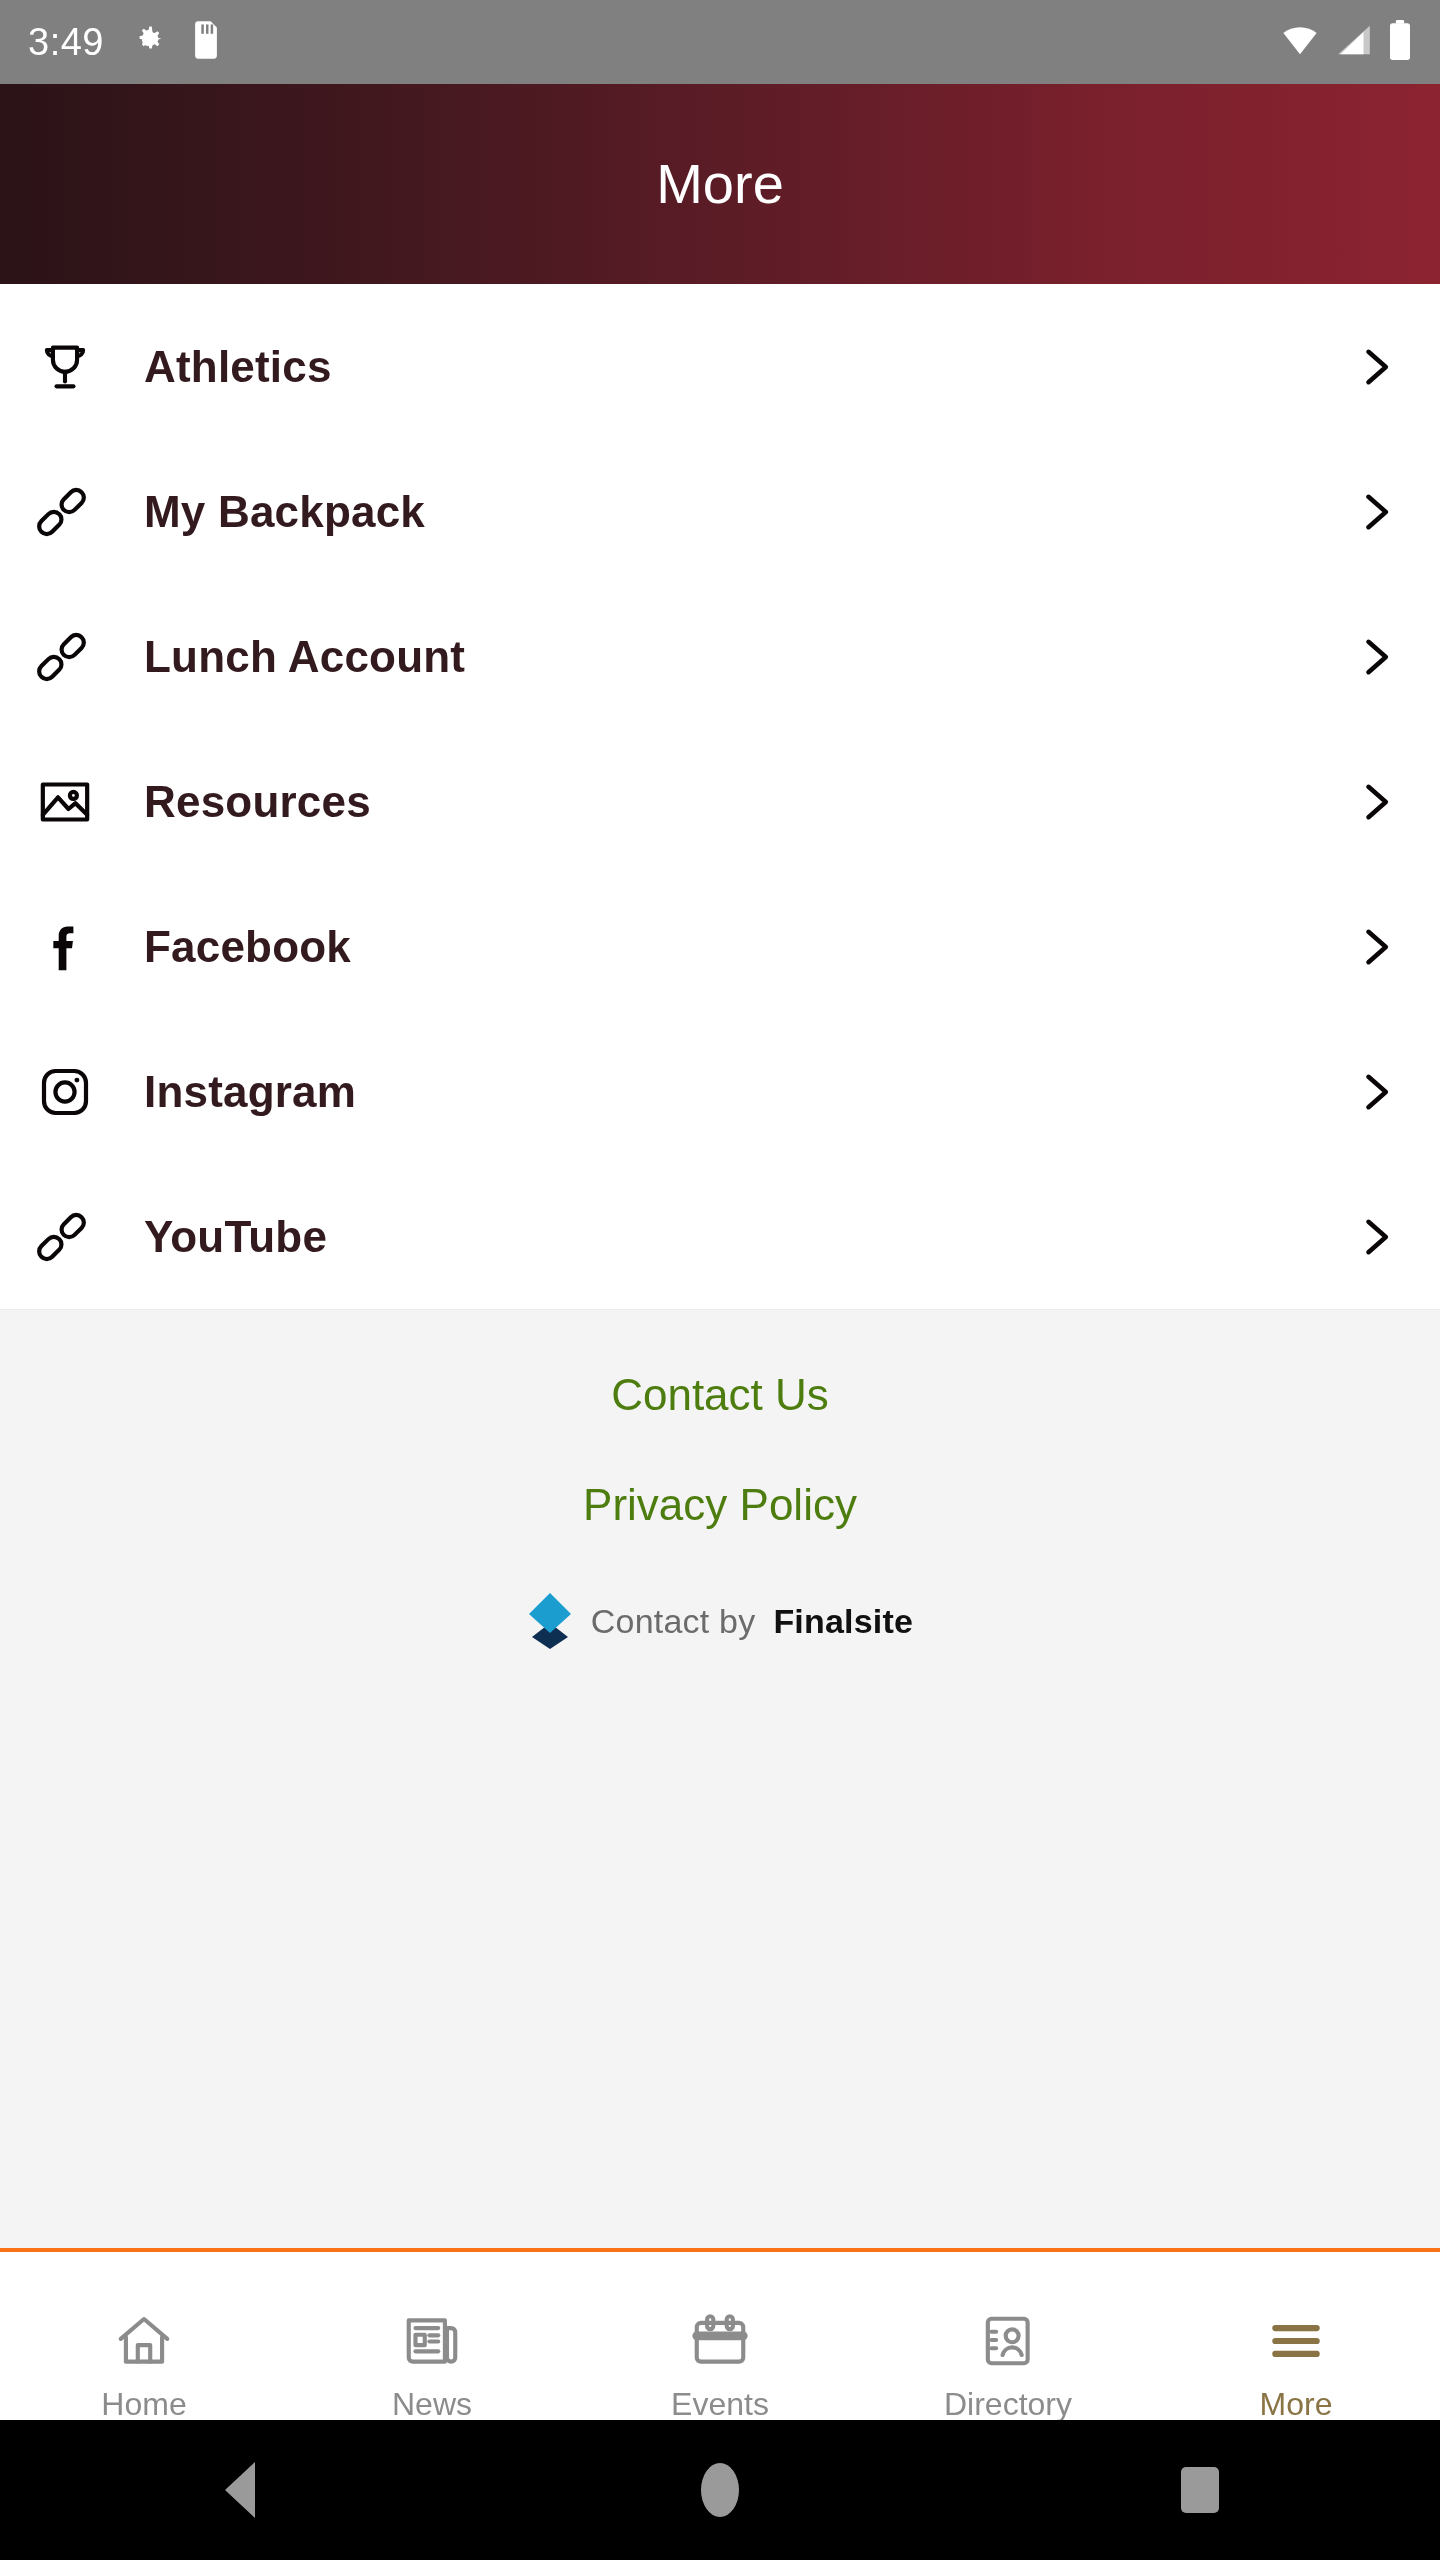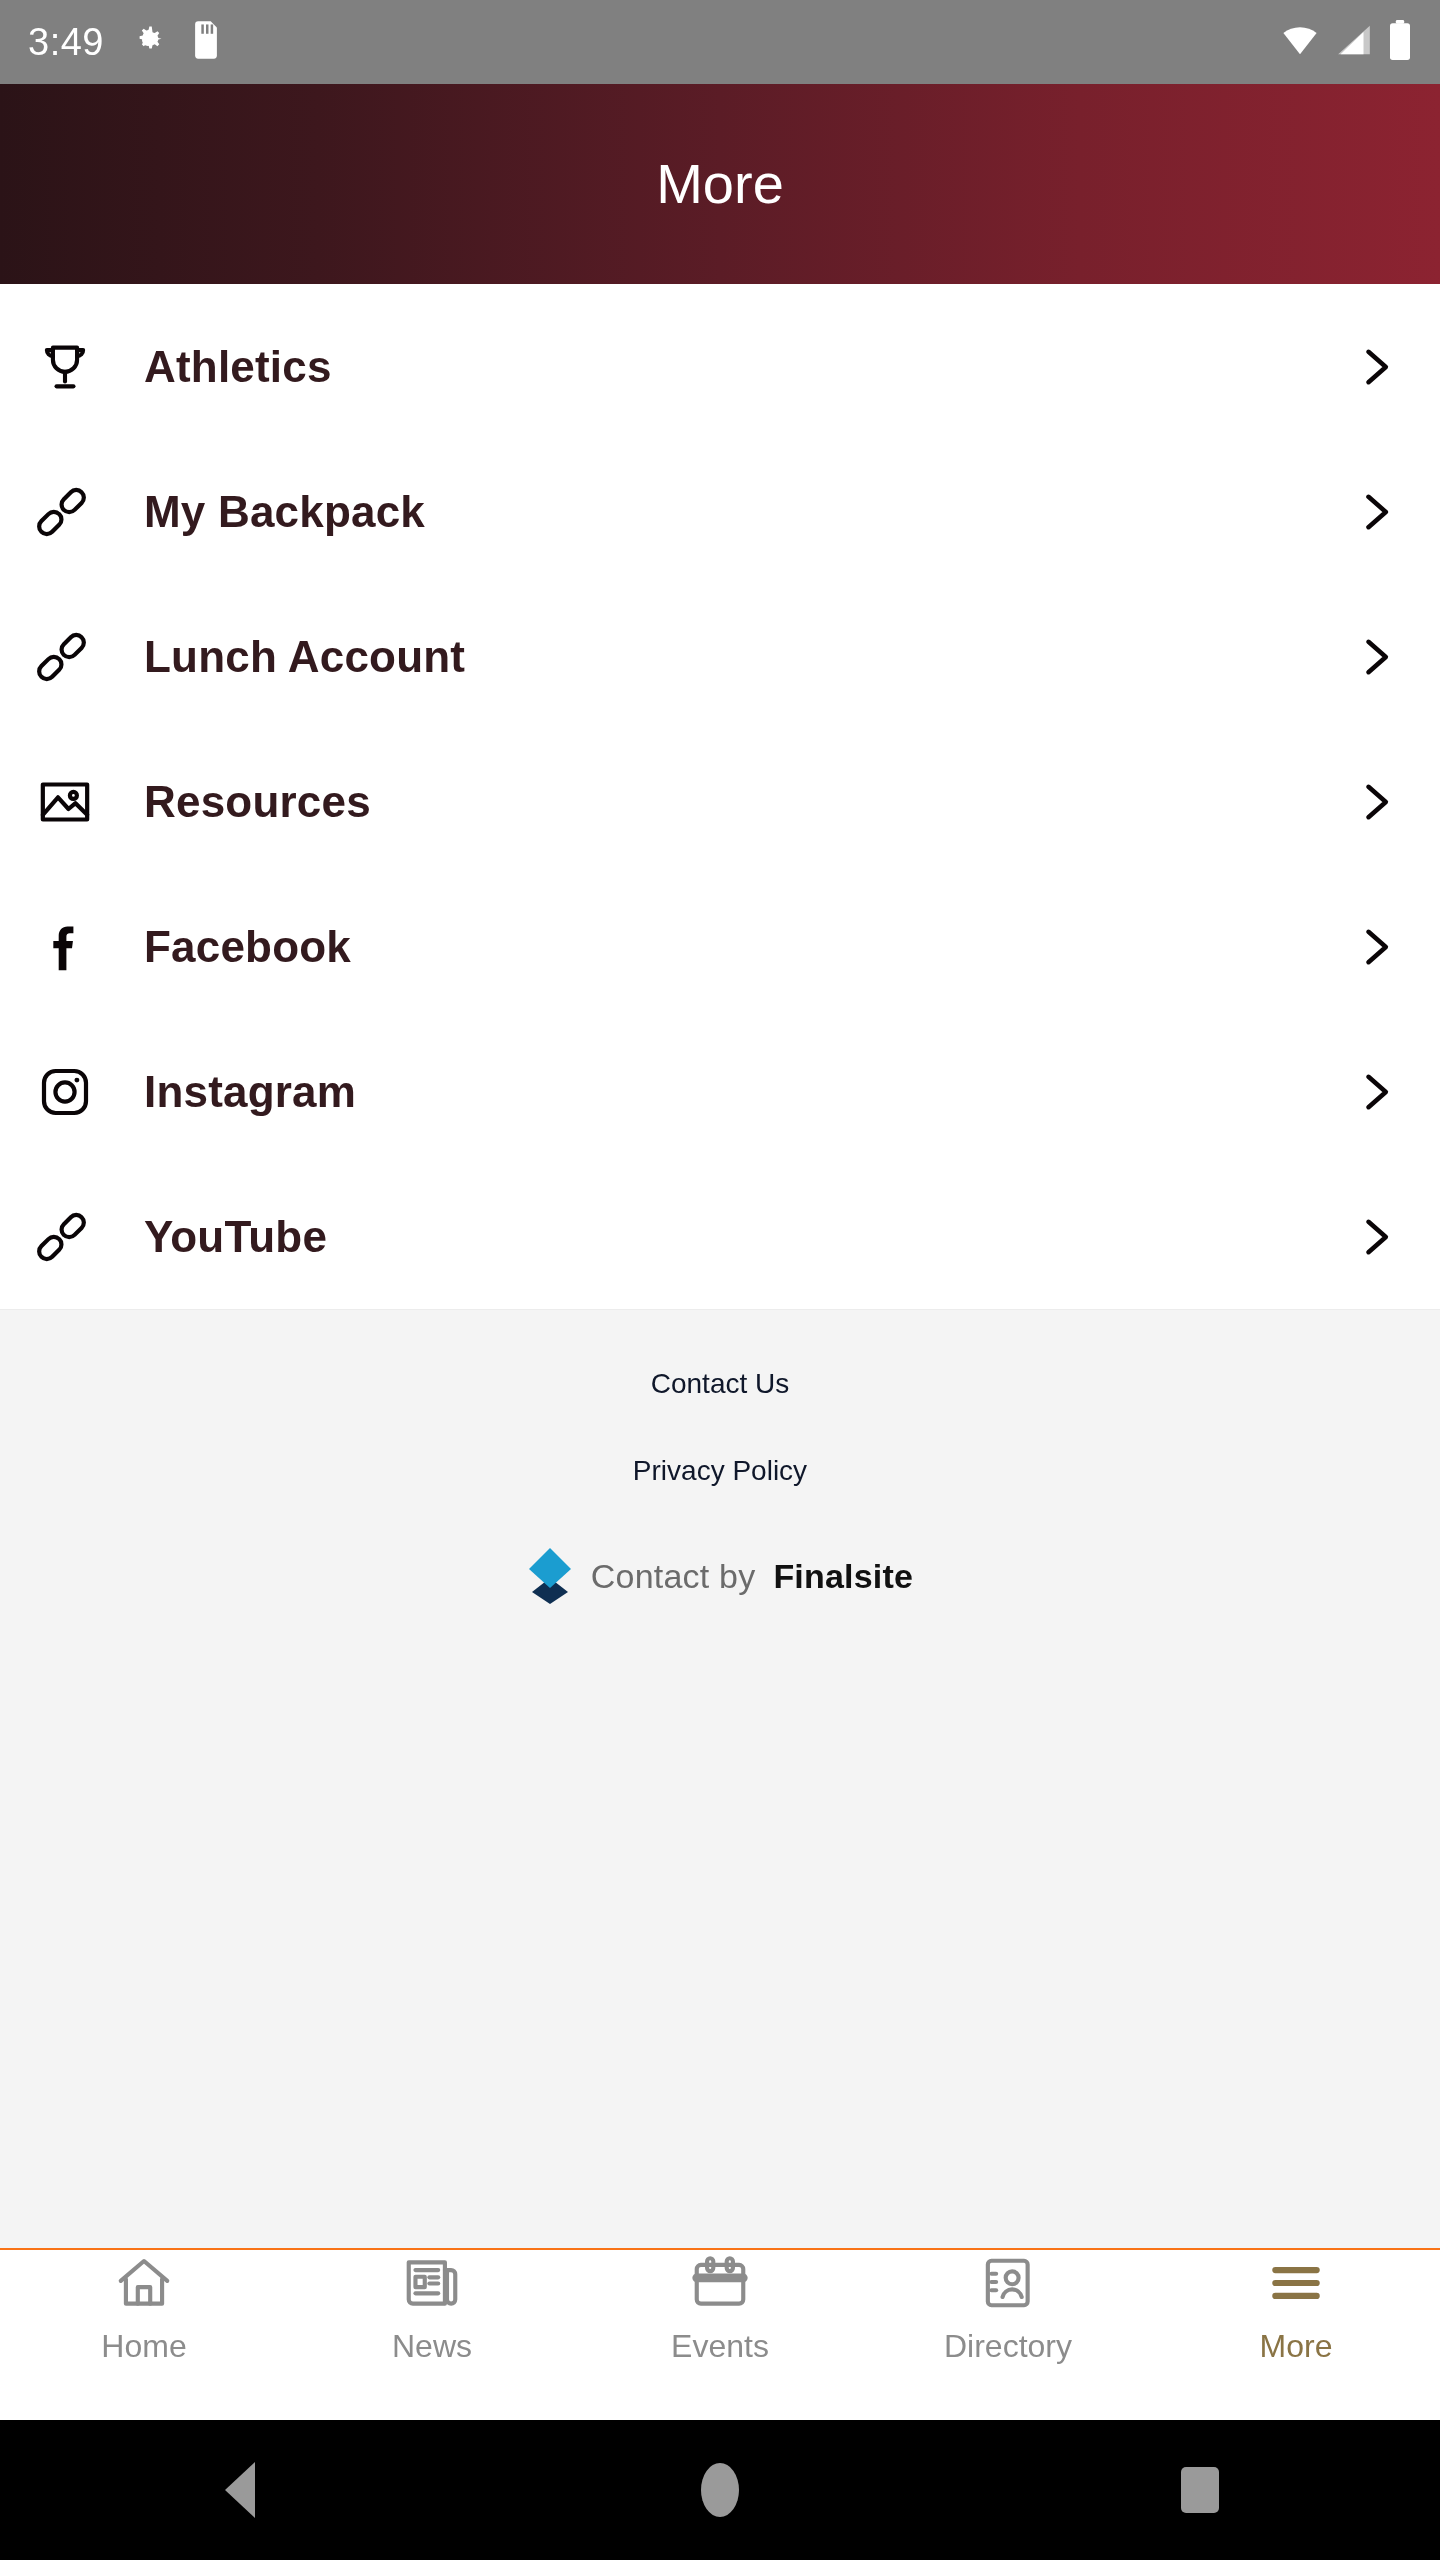--- a/index.html
+++ b/index.html
@@ -114,22 +114,22 @@
   .footer-panel {
     flex: 1 1 auto;
     background: #f4f4f4;
     padding-top: 54px;
     display: flex;
     flex-direction: column;
     align-items: center;
     border-top: 1px solid #ececec;
   }
   .footer-link {
-    font-size: 28px;
-    color: #0f172a;
+    font-size: 44px;
+    color: #4d7c0f;
     margin-bottom: 48px;
     cursor: pointer;
     line-height: 1.4;
   }
   .powered-by {
     display: flex;
     align-items: center;
     gap: 18px;
     margin-top: 10px;
   }
@@ -148,23 +148,23 @@
     color: #111111;
     font-weight: bold;
     letter-spacing: 0.2px;
   }
 
   
   .tab-bar {
     flex: 0 0 auto;
     height: 172px;
     background: #ffffff;
-    border-top: 2px solid #f97316;
-    display: flex;
-    align-items: flex-start;
+    border-top: 4px solid #f97316;
+    display: flex;
+    align-items: flex-end;
   }
   .tab-item {
     flex: 1 1 0;
     display: flex;
     flex-direction: column;
     align-items: center;
     justify-content: center;
     gap: 14px;
     cursor: pointer;
     color: #8c8c8c;

